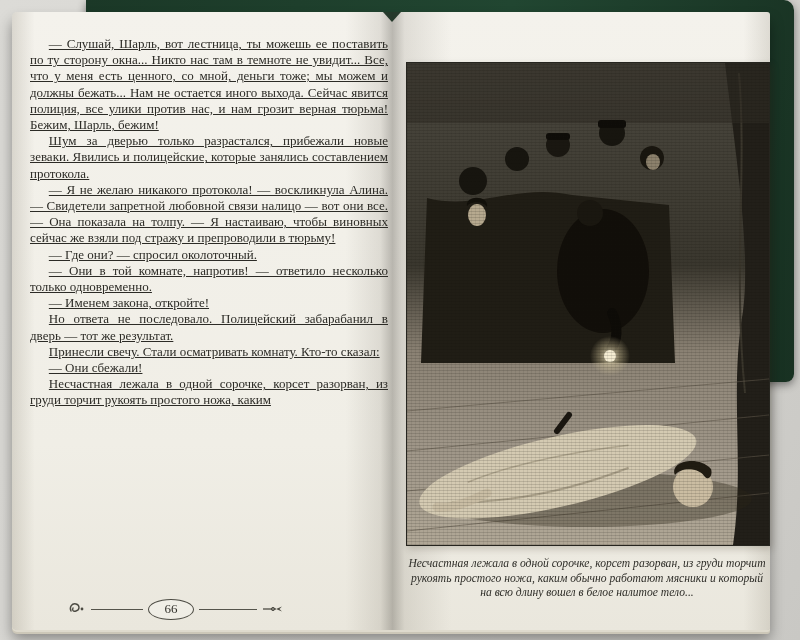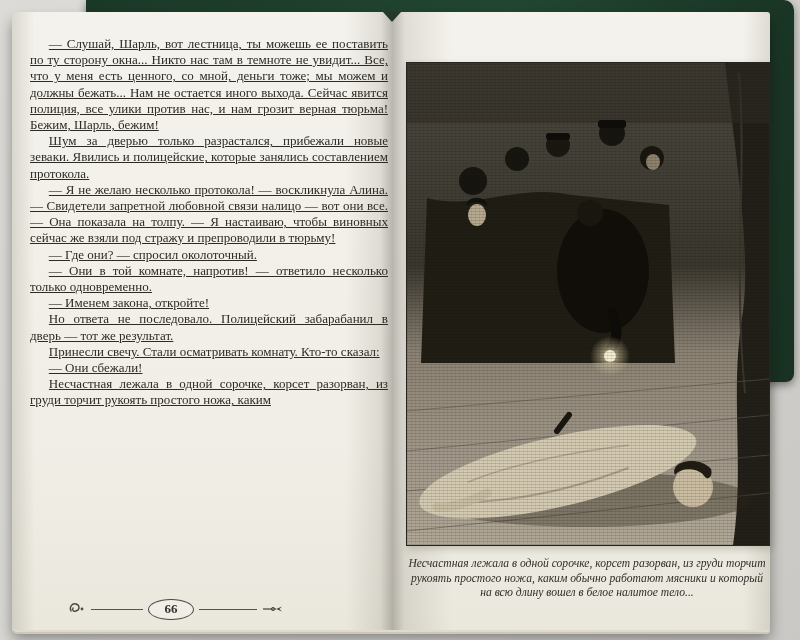--- a/index.html
+++ b/index.html
@@ -50,21 +50,21 @@
   .footer{
     position:absolute;left:14px;top:584px;width:300px;height:26px;
     display:flex;align-items:center;justify-content:center;gap:5px;color:#4a4a42;
   }
   .rule{display:inline-block;height:1px;background:#55544b;}
   .rule.l{width:52px;} .rule.r{width:58px;}
   .pagenum-oval{
     display:inline-flex;align-items:center;justify-content:center;
     min-width:30px;height:19px;padding:0 7px;
     border:1.5px solid #4c4b43;border-radius:50%;
-    font-size:13px;font-weight:bold;color:#33322c;background:rgba(255,255,255,.25);
+    font-size:13px;font-weight:normal;color:#33322c;background:rgba(255,255,255,.25);
   }
   .orn-svg{display:block;}
 
   
   .illustration{
     position:absolute;left:394px;top:50px;width:362px;height:482px;
     border:1.5px solid #26251f;background:#403e37;overflow:hidden;
     box-shadow:2px 3px 7px rgba(60,50,30,.22);
   }
   .illustration svg{position:absolute;inset:0;width:100%;height:100%;}
@@ -87,21 +87,21 @@
 
   <div class="cover"></div>
 
   <div class="pages">
     <div class="notch"></div>
 
     <div>
       <div class="text-col" lang="ru">
         <p>— Слушай, Шарль, вот лестница, ты можешь ее поставить по ту сторону окна... Никто нас там в темноте не увидит... Все, что у меня есть ценного, со мной, деньги тоже; мы можем и должны бежать... Нам не остается иного выхода. Сейчас явится полиция, все улики против нас, и нам грозит верная тюрьма! Бежим, Шарль, бежим!</p>
         <p>Шум за дверью только разрастался, прибежали новые зеваки. Явились и полицейские, которые занялись составлением протокола.</p>
-        <p>— Я не желаю несколько протокола! — воскликнула Алина. — Свидетели запретной любовной связи налицо — вот они все. — Она показала на толпу. — Я настаиваю, чтобы виновных сейчас же взяли под стражу и препроводили в тюрьму!</p>
+        <p>— Я не желаю никакого протокола! — воскликнула Алина. — Свидетели запретной любовной связи налицо — вот они все. — Она показала на толпу. — Я настаиваю, чтобы виновных сейчас же взяли под стражу и препроводили в тюрьму!</p>
         <p>— Где они? — спросил околоточный.</p>
         <p>— Они в той комнате, напротив! — ответило несколько только одновременно.</p>
         <p>— Именем закона, откройте!</p>
         <p>Но ответа не последовало. Полицейский забарабанил в дверь — тот же результат.</p>
         <p>Принесли свечу. Стали осматривать комнату. Кто-то сказал:</p>
         <p>— Они сбежали!</p>
         <p>Несчастная лежала в одной сорочке, корсет разорван, из груди торчит рукоять простого ножа, каким</p>
       </div>
 
       <div class="footer">

